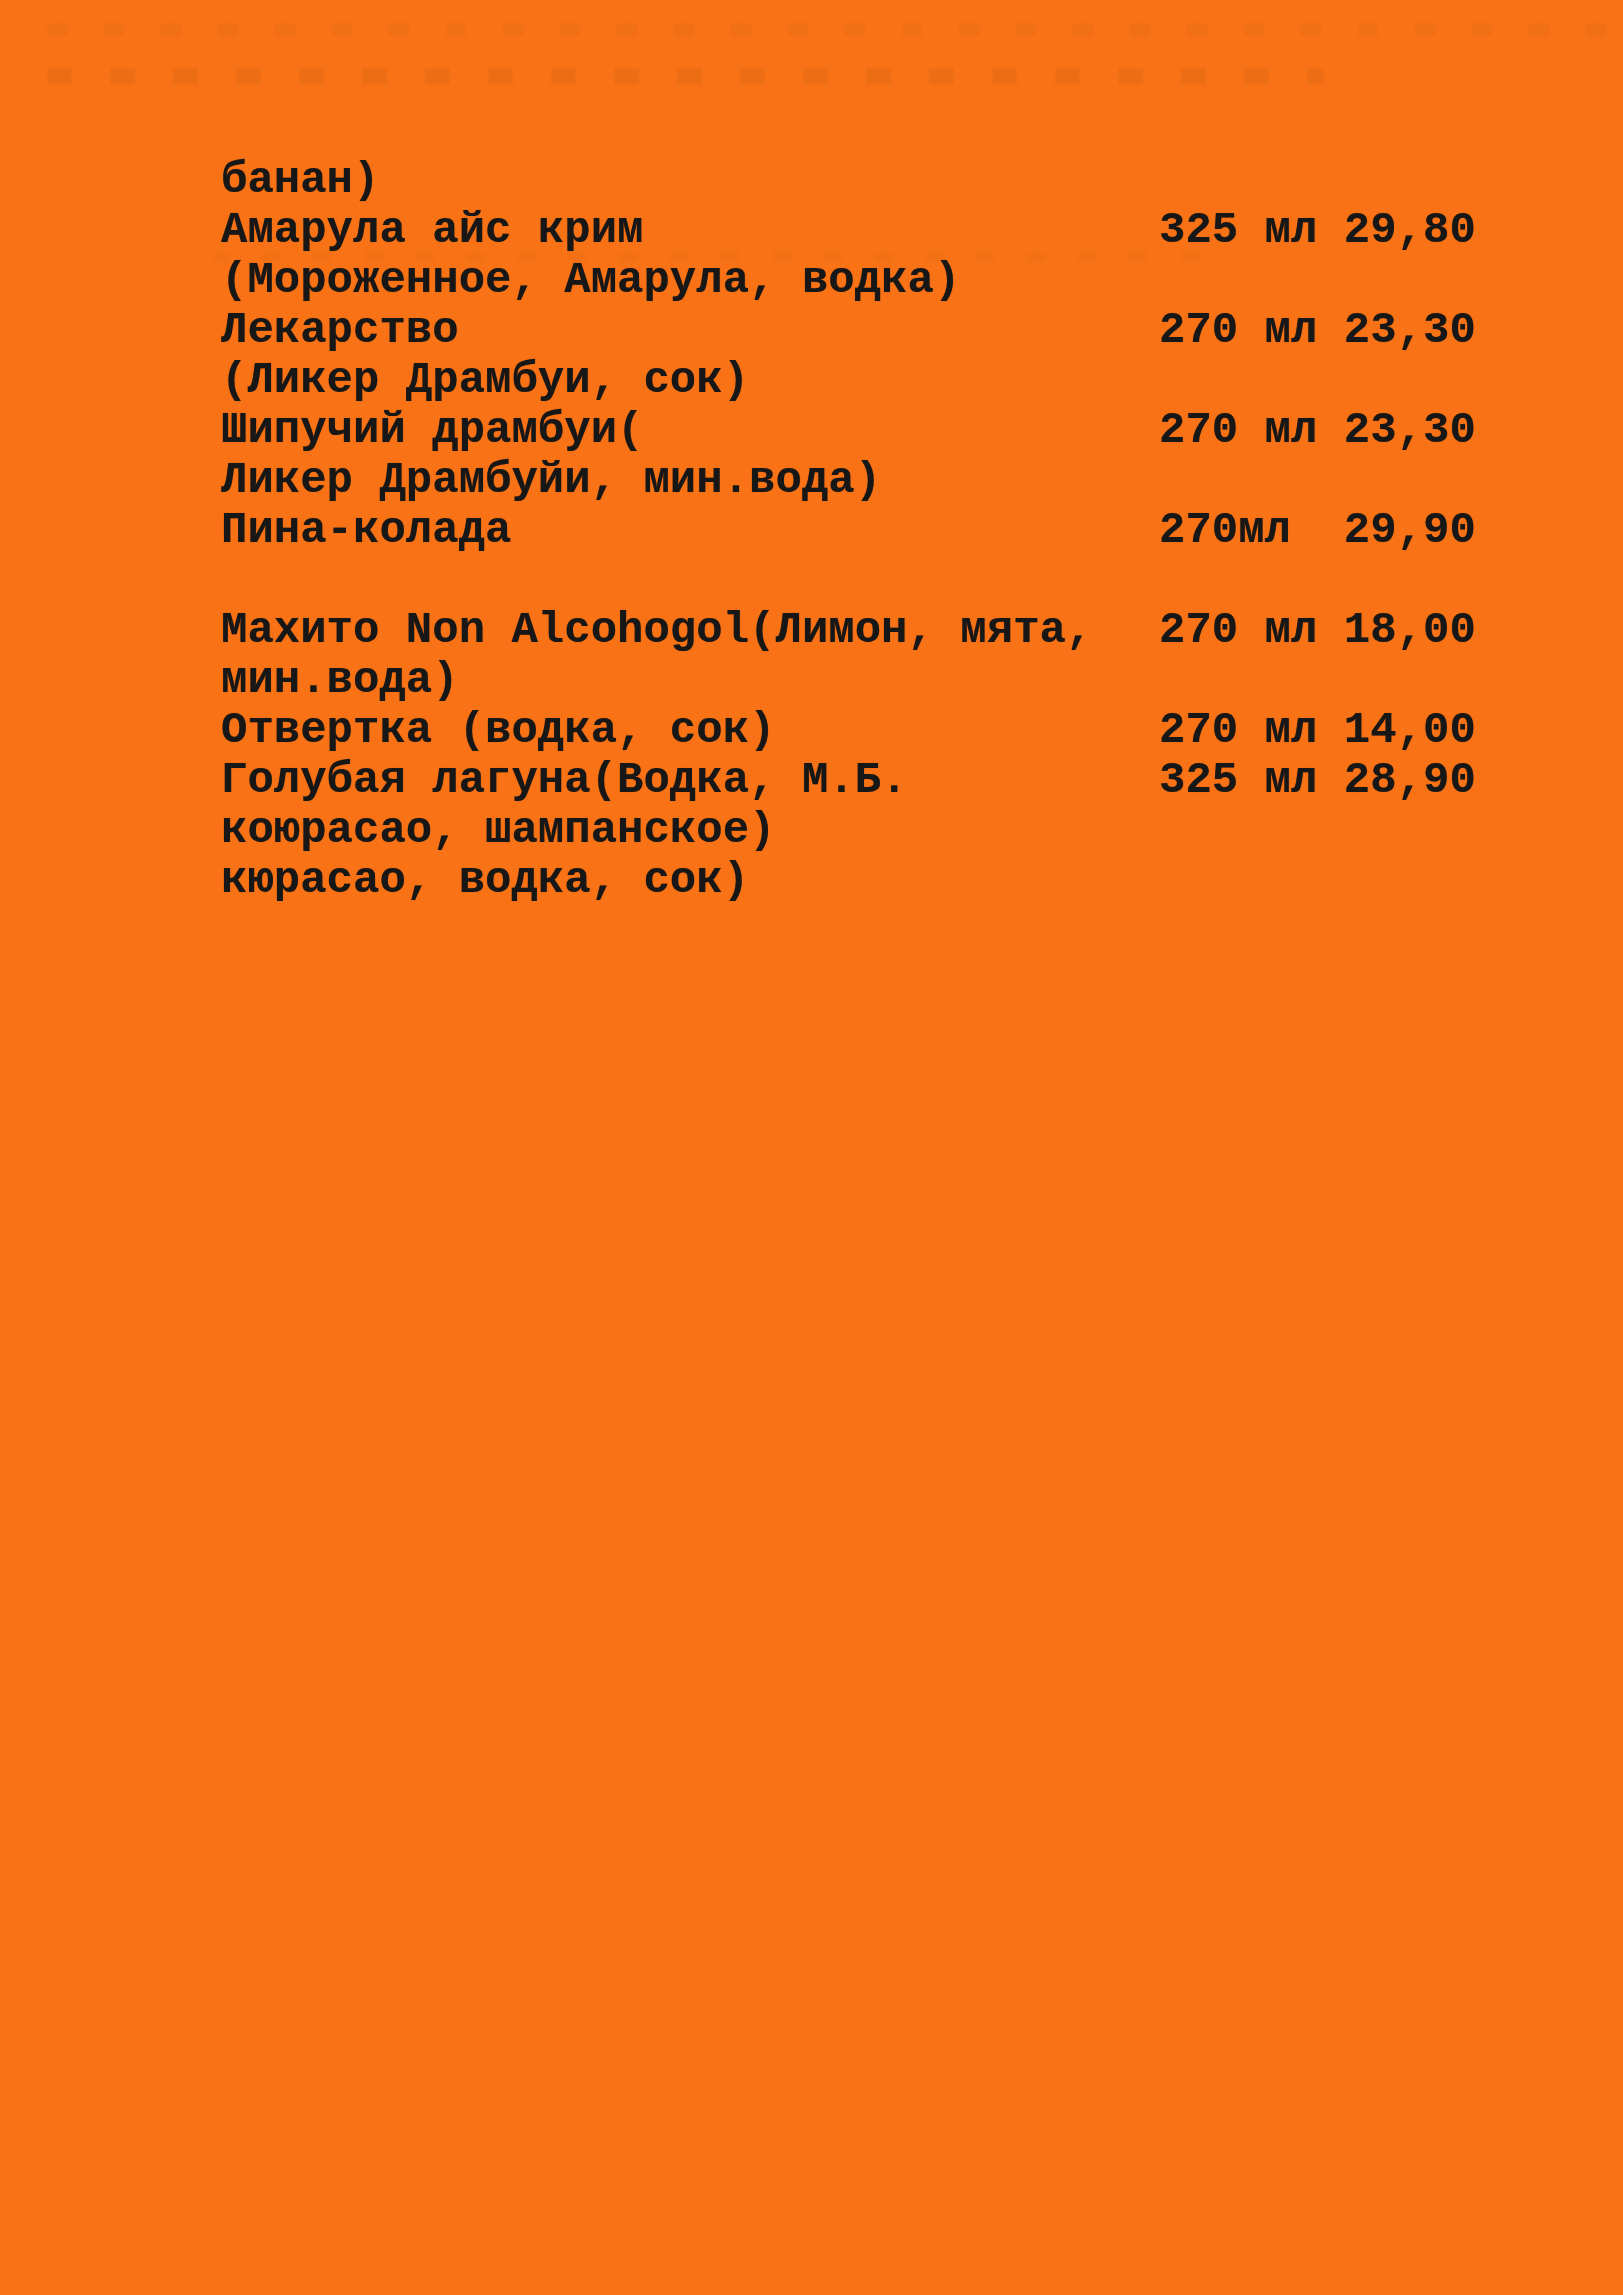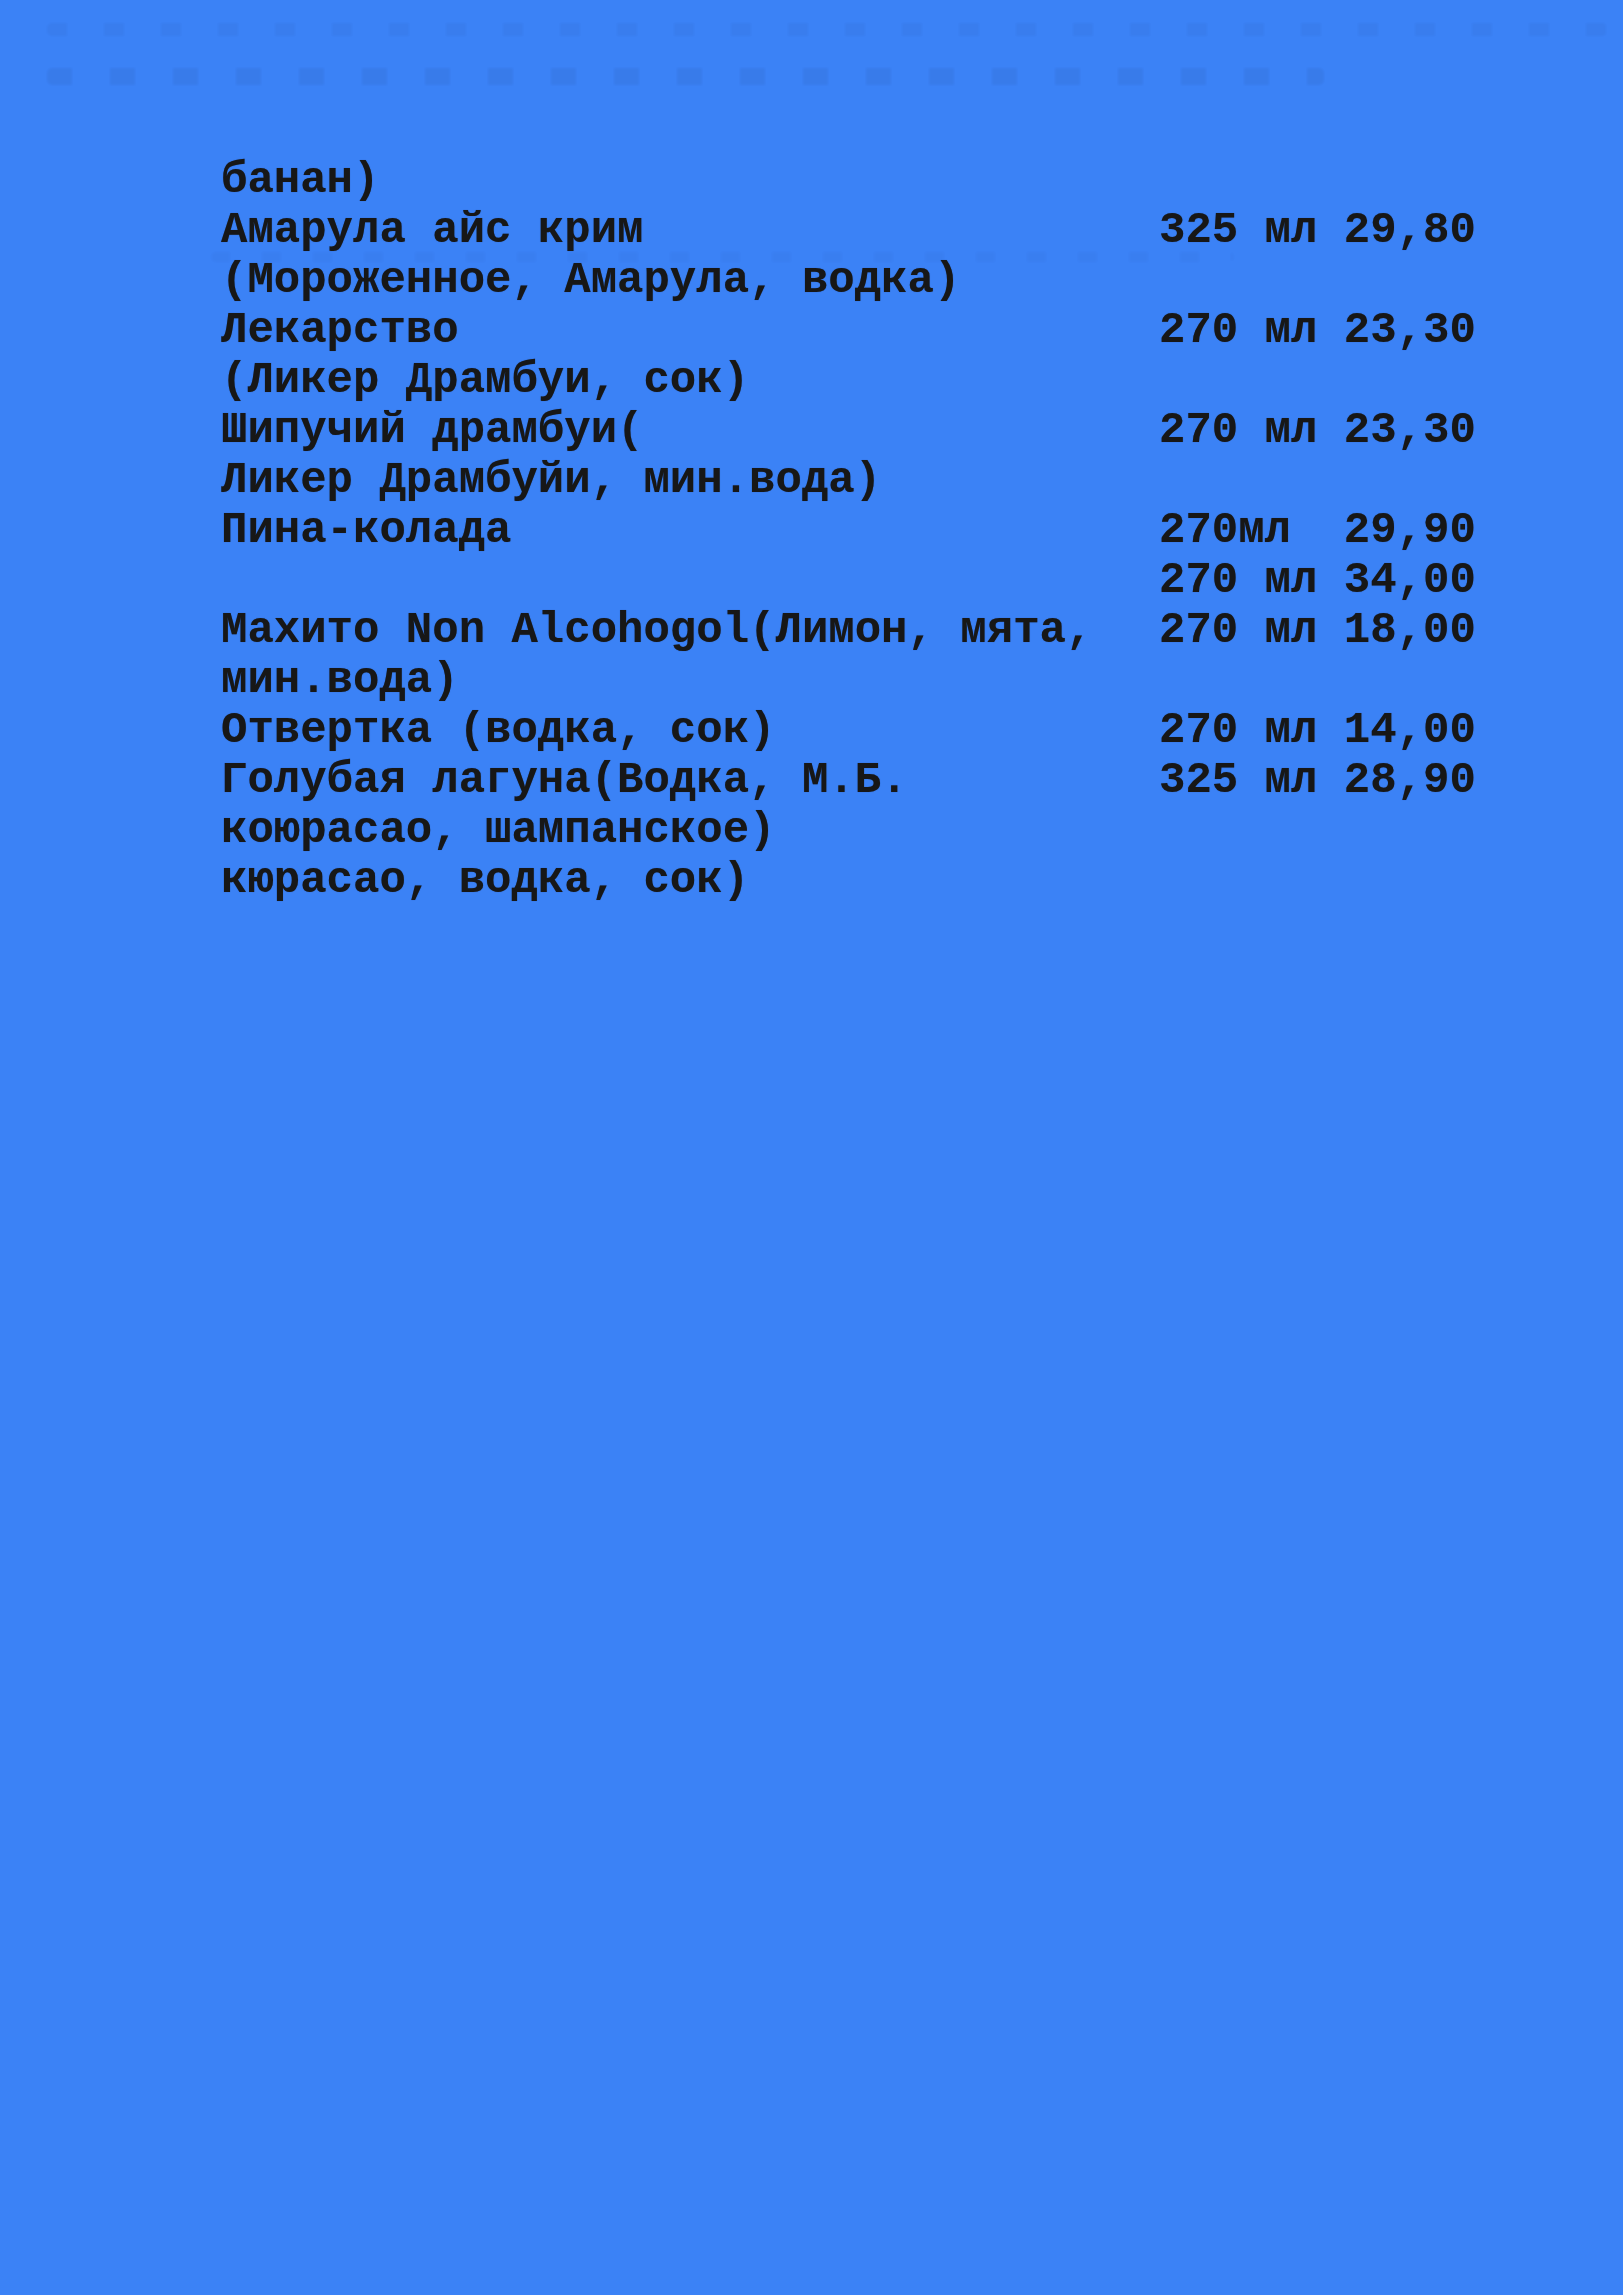--- a/index.html
+++ b/index.html
@@ -10,21 +10,21 @@
     width: 1623px;
     height: 2295px;
     background: #fcfcfc;
     position: relative;
     overflow: hidden;
     font-family: "Liberation Mono", "DejaVu Sans Mono", monospace;
   }
   .page {
     position: absolute;
     inset: 0;
-    background: #3b82f6;
+    background: #f97316;
   }
   
   .artifact {
     position: absolute;
     border-radius: 5px;
     filter: blur(0.8px);
   }
   .artifact.a1 {
     top: 23px; left: 47px; width: 1560px; height: 12.7px;
     background: repeating-linear-gradient(90deg,
@@ -109,21 +109,20 @@
       <span class="name">Ликер Драмбуйи, мин.вода)</span>
     </div>
 
     <div class="row italic">
       <span class="name">Пина-колада</span>
       <span class="vp">270мл  29,90</span>
     </div>
 
 
     <div class="row">
-      <span class="vp">270 мл 34,00</span>
     </div>
 
     <div class="row">
       <span class="name">Махито Non Alcohogol(Лимон, мята,</span>
       <span class="vp">270 мл 18,00</span>
     </div>
 
     <div class="row">
       <span class="name">мин.вода)</span>
     </div>

